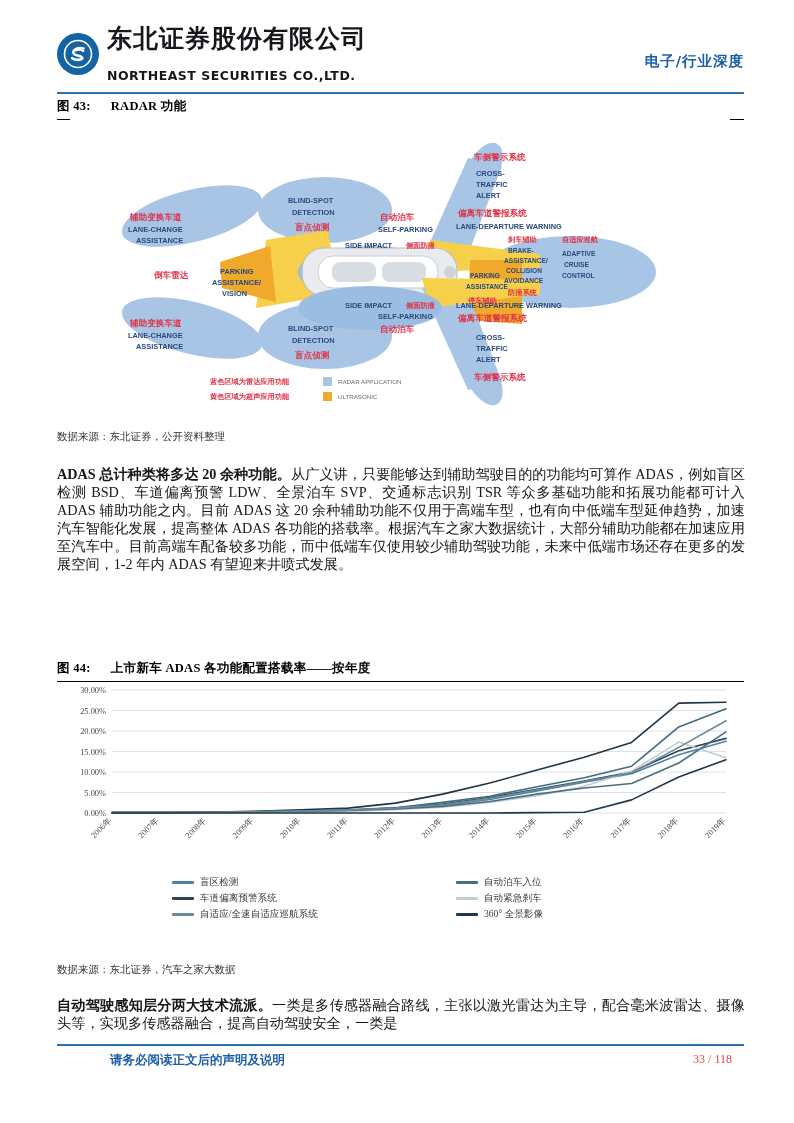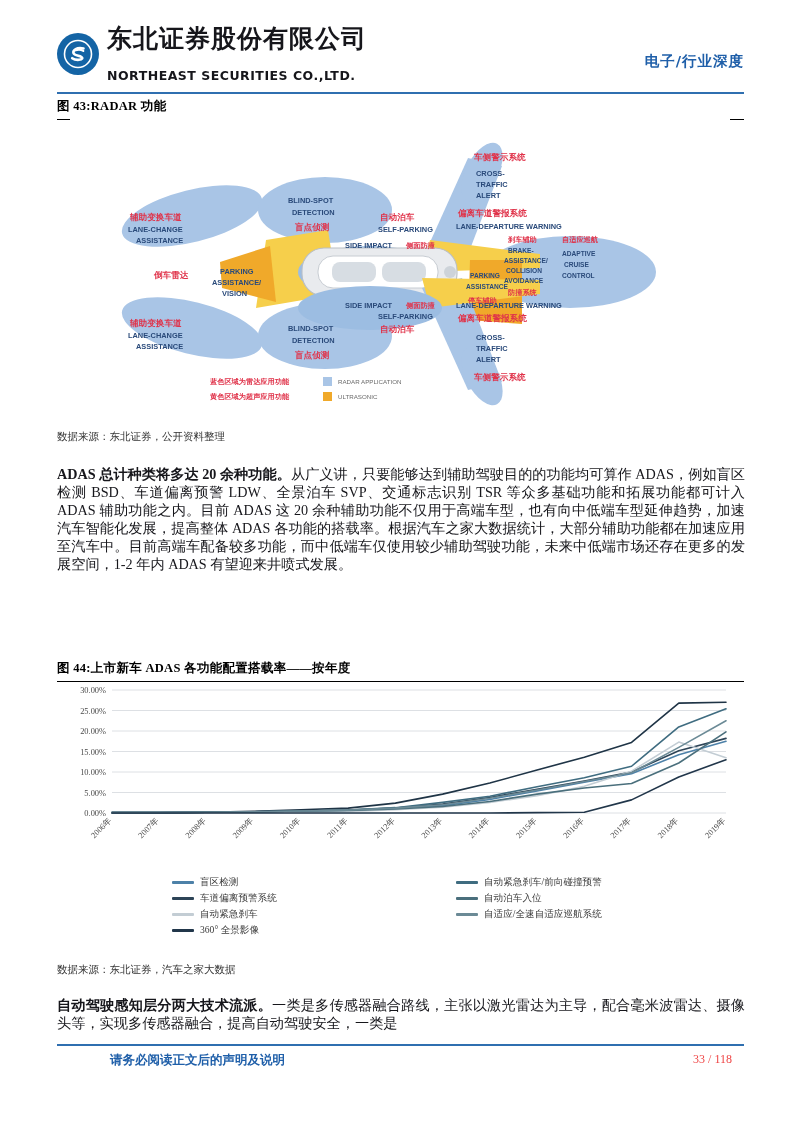--- a/index.html
+++ b/index.html
@@ -47,21 +47,21 @@
 
   
   .fig-title{
     position:absolute;left:57px;right:50px;
     font-weight:bold;font-size:12.5px;color:#000;
     padding-bottom:4px;
     border-bottom:1.4px solid #000;
     font-family:"Liberation Serif", serif;
     letter-spacing:0.3px;
   }
-  .fig-title .num{margin-right:0;text-align:right;}
+  .fig-title .num{margin-right:20px;text-align:right;}
   .src{
     position:absolute;left:57px;
     font-size:10.5px;color:#333;
     font-family:Liberation Serif, serif;
   }
 
   
   .para{
     position:absolute;left:57px;width:688px;
     font-size:14.2px;line-height:18px;
@@ -312,30 +312,26 @@
         <text x="571.5384615384615" y="141" text-anchor="end" transform="rotate(-45 571.5384615384615 141)" font-family="&quot;Liberation Serif&quot;, serif" font-size="8.4" fill="#4a4a4a">2017年</text>
         <text x="618.7692307692308" y="141" text-anchor="end" transform="rotate(-45 618.7692307692308 141)" font-family="&quot;Liberation Serif&quot;, serif" font-size="8.4" fill="#4a4a4a">2018年</text>
         <text x="666" y="141" text-anchor="end" transform="rotate(-45 666 141)" font-family="&quot;Liberation Serif&quot;, serif" font-size="8.4" fill="#4a4a4a">2019年</text>
       </svg>
     <div class="legend" id="chart-legend">
         <div class="leg">
           <span class="swatch" style="background: rgb(77, 129, 168);"></span>
           <span>盲区检测</span>
         </div>
         <div class="leg">
-          <span class="swatch" style="background: rgb(63, 108, 128);"></span>
-          <span>自动紧急刹车/前向碰撞预警</span>
+          <span class="swatch" style="background: rgb(74, 111, 124);"></span>
+          <span>自动泊车入位</span>
         </div>
         <div class="leg">
           <span class="swatch" style="background: rgb(45, 68, 87);"></span>
           <span>车道偏离预警系统</span>
-        </div>
-        <div class="leg">
-          <span class="swatch" style="background: rgb(74, 111, 124);"></span>
-          <span>自动泊车入位</span>
         </div>
         <div class="leg">
           <span class="swatch" style="background: rgb(195, 205, 212);"></span>
           <span>自动紧急刹车</span>
         </div>
         <div class="leg">
           <span class="swatch" style="background: rgb(107, 138, 150);"></span>
           <span>自适应/全速自适应巡航系统</span>
         </div>
         <div class="leg">

